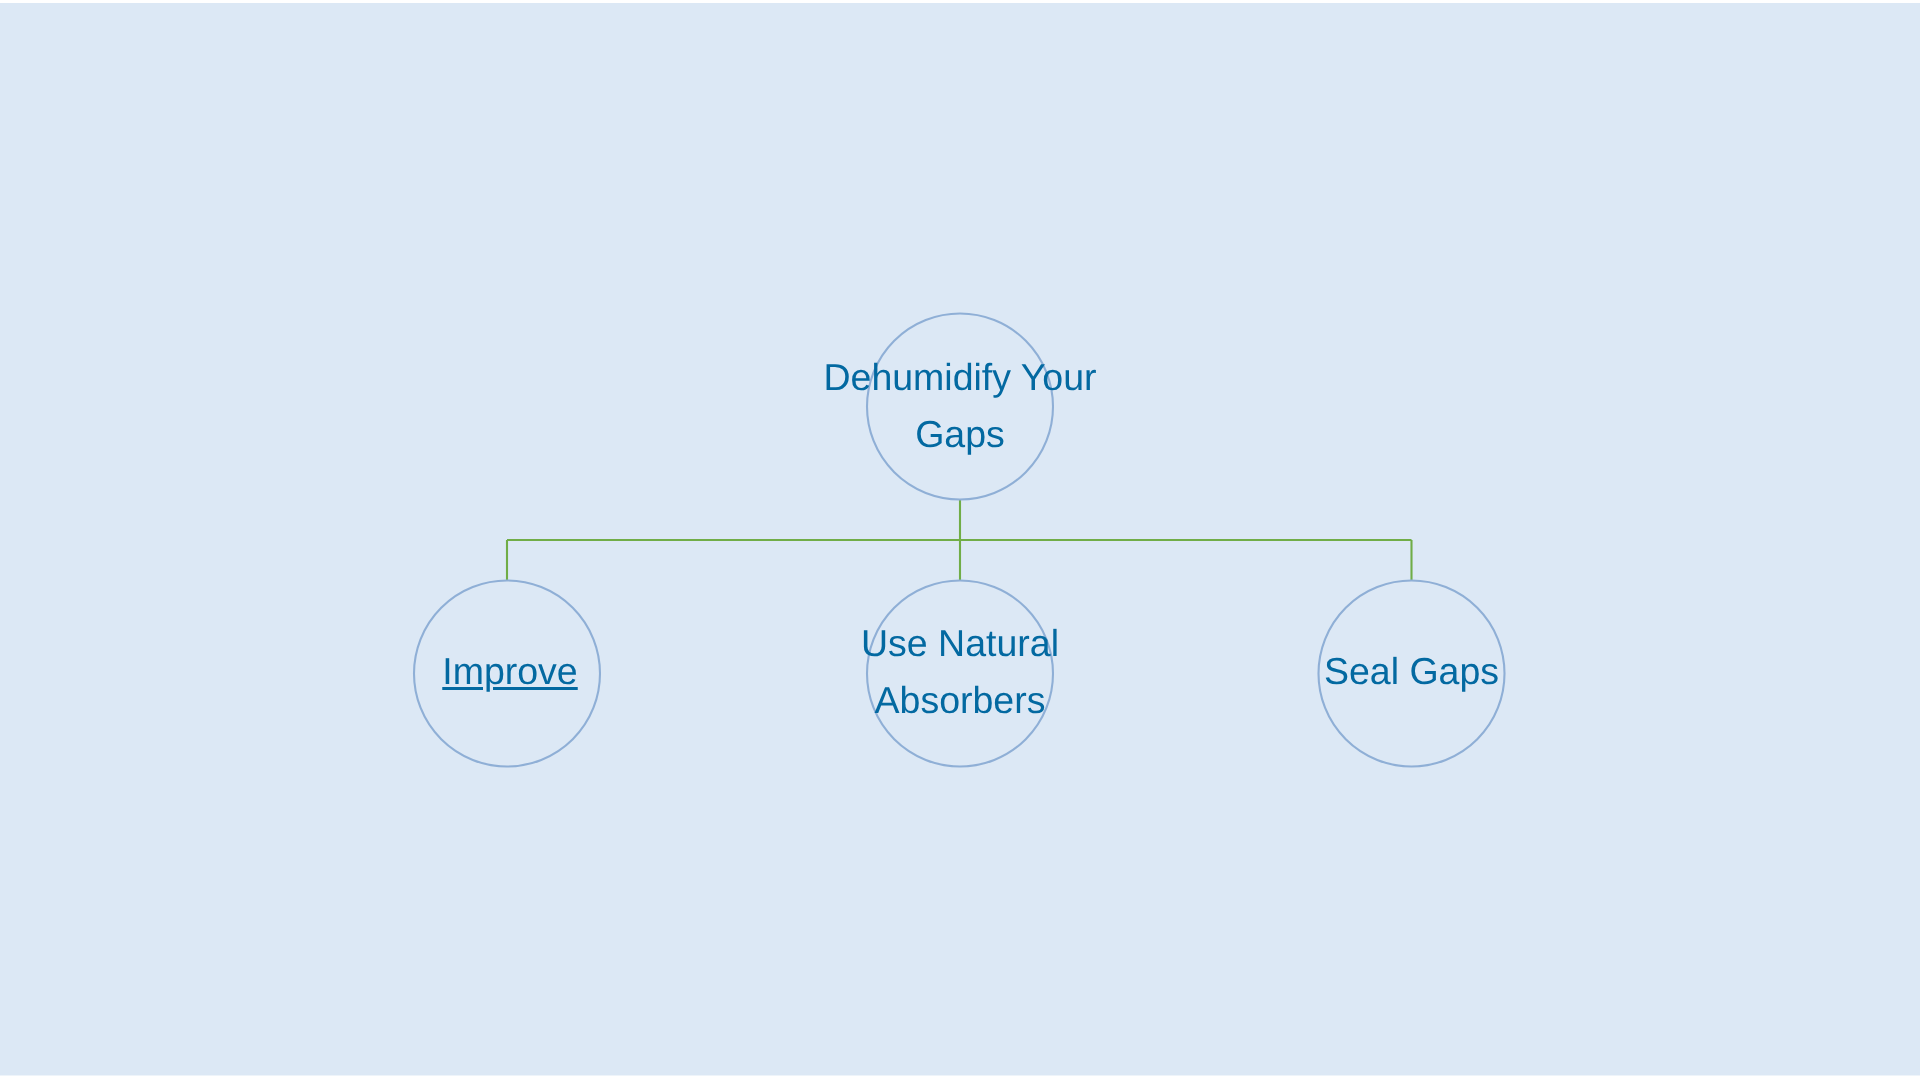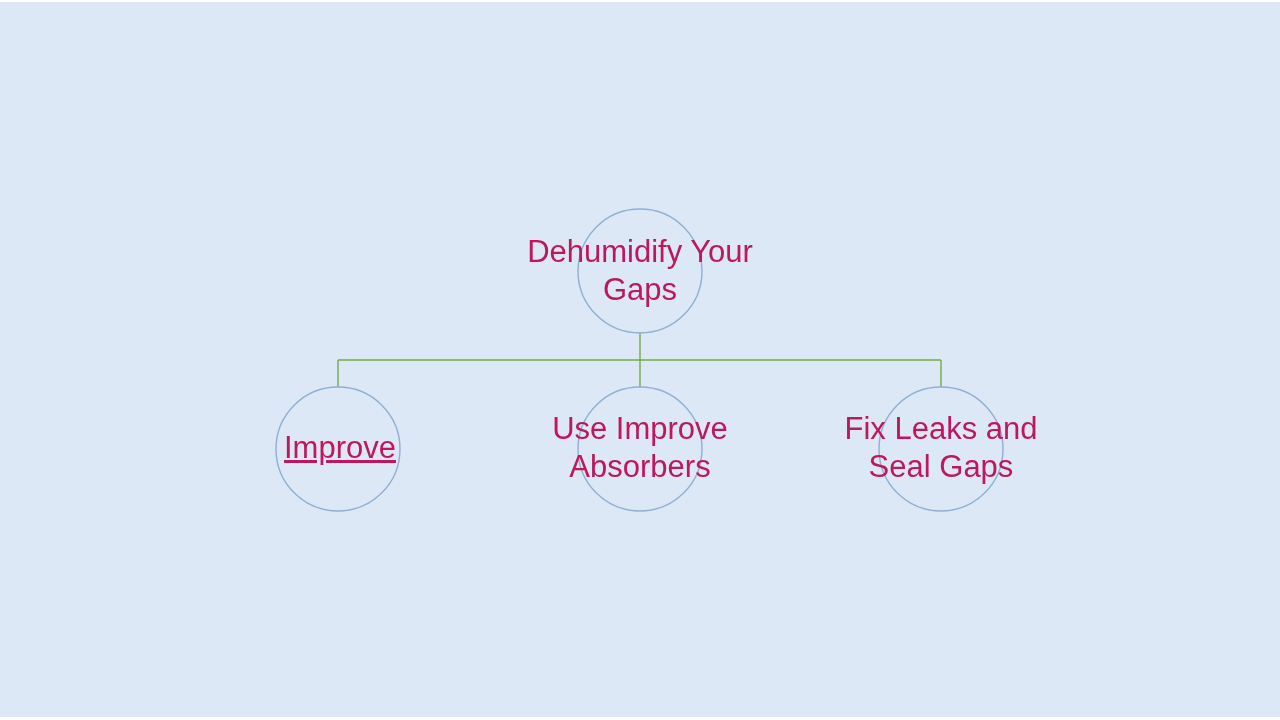--- a/index.html
+++ b/index.html
@@ -31,23 +31,23 @@
     left: 0;
     top: 0;
     width: 1280px;
     height: 720px;
   }
   .node-label {
     position: absolute;
     width: 300px;
     transform: translate(-50%, -50%);
     text-align: center;
-    font-size: 31px;
+    font-size: 25px;
     line-height: 38px;
-    color: #be185d;
+    color: #0369a1;
     letter-spacing: 0px;
     white-space: nowrap;
   }
   .node-label .line {
     height: 38px;
   }
 </style>
 </head>
 <body>
 
@@ -68,24 +68,23 @@
   <div class="node-label" style="left:640px; top:271px;">
     <div class="line">Dehumidify Your</div>
     <div class="line">Gaps</div>
   </div>
 
   <div class="node-label" style="left:340px; top:448px;text-decoration:underline;">
     <div class="line">Improve</div>
   </div>
 
   <div class="node-label" style="left:640px; top:448px;">
-    <div class="line">Use Improve</div>
+    <div class="line">Use Natural</div>
     <div class="line">Absorbers</div>
   </div>
 
   <div class="node-label" style="left:941px; top:448px;">
-    <div class="line">Fix Leaks and</div>
     <div class="line">Seal Gaps</div>
   </div>
 
   <div class="edge bottom"></div>
 
 </div>
 
 </body></html>

